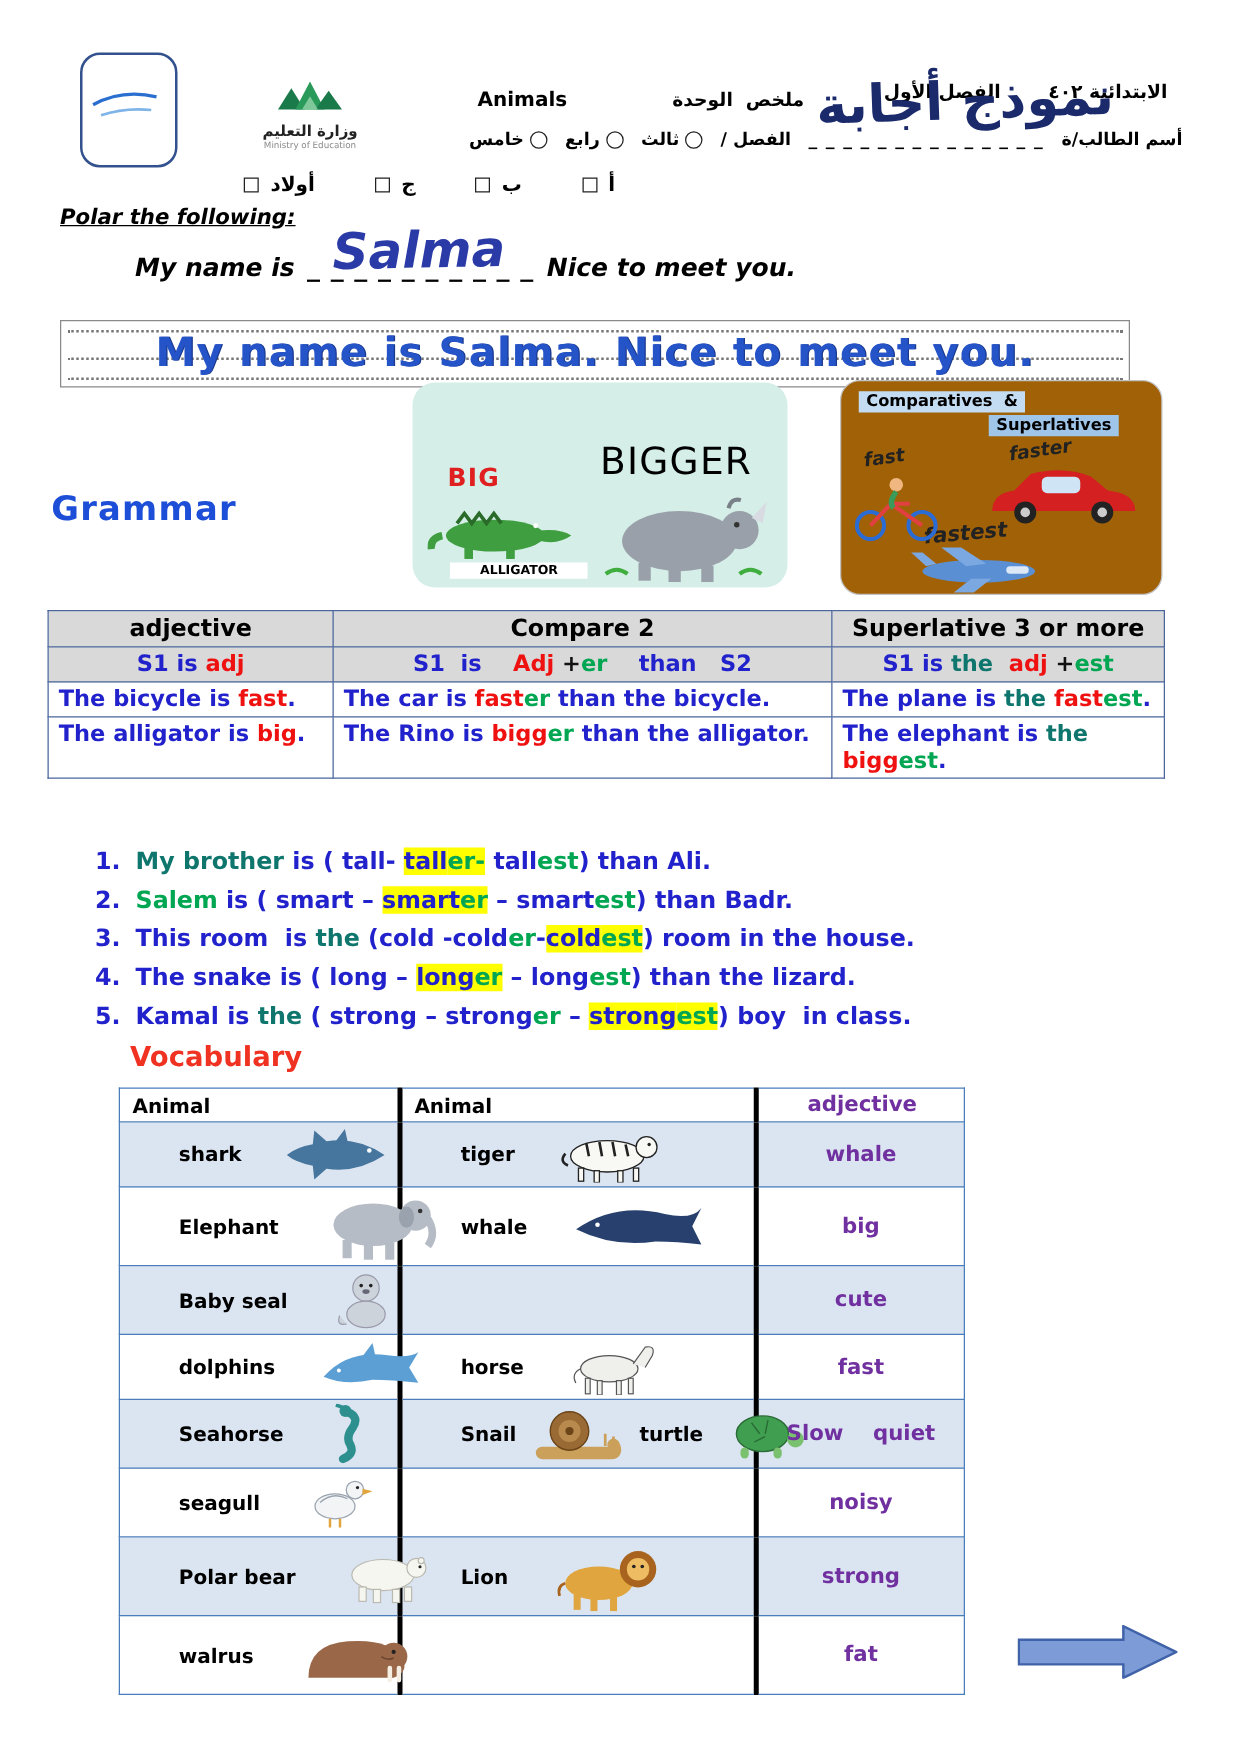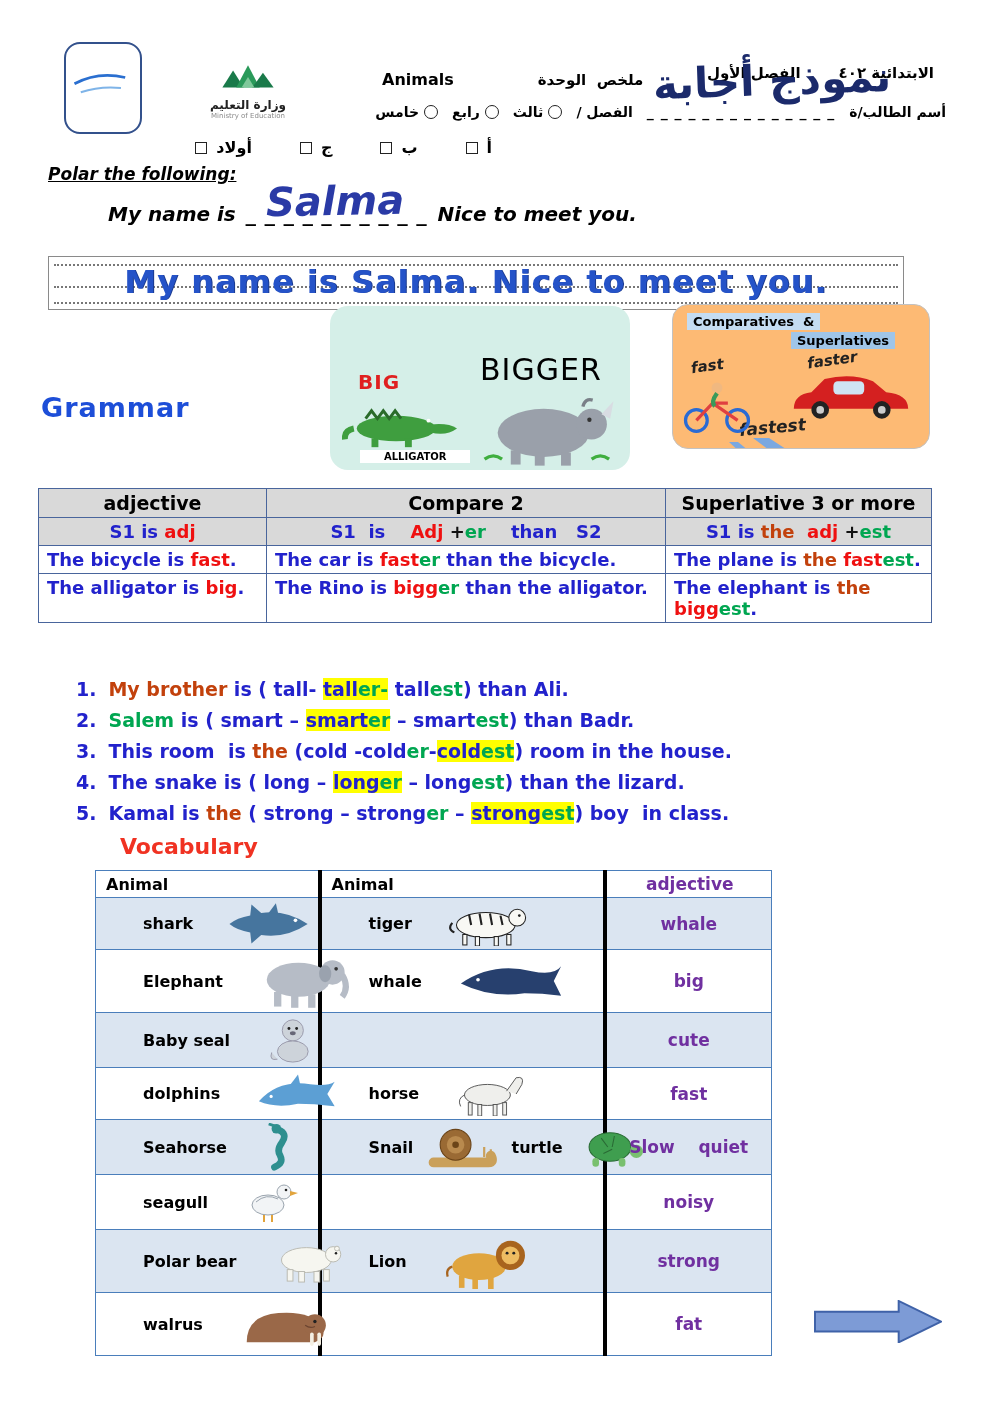--- a/index.html
+++ b/index.html
@@ -47,53 +47,53 @@
 
   
   .grammar-label{position:absolute;left:41px;top:392px;font-size:27px;font-weight:bold;
     color:#1d4ed8;letter-spacing:1px;}
   .gcard1{position:absolute;left:330px;top:306px;width:300px;height:164px;background:#d5efe8;border-radius:18px;}
   .g-big{position:absolute;left:28px;top:64px;color:#e02020;font-weight:bold;font-size:20px;letter-spacing:1px;}
   .g-bigger{position:absolute;left:150px;top:46px;color:#000000;font-weight:normal;font-size:30px;letter-spacing:1px;}
   .allig-chip{position:absolute;left:30px;bottom:7px;background:#fff;font-size:10px;font-weight:bold;padding:1px 24px;}
   .svg-allig{position:absolute;left:12px;bottom:22px;width:118px;}
   .svg-rhino{position:absolute;left:148px;bottom:4px;width:142px;}
-  .gcard2{position:absolute;left:672px;top:304px;width:258px;height:145px;background:#fdba74;
+  .gcard2{position:absolute;left:672px;top:304px;width:258px;height:172px;background:#a16207;
     border:1px solid #c2c2c2;border-radius:16px;overflow:hidden;}
   .chip1{position:absolute;left:14px;top:8px;background:#c4dcf2;font-size:13px;font-weight:bold;padding:1px 6px;}
   .chip2{position:absolute;left:118px;top:27px;background:#9fc5e8;font-size:13px;font-weight:bold;padding:1px 6px;}
   .gw{position:absolute;font-weight:bold;font-style:italic;color:#222;}
   .gw-fast{left:18px;top:52px;font-size:15px;transform:rotate(-8deg);}
   .gw-faster{left:134px;top:46px;font-size:15px;transform:rotate(-8deg);}
   .gw-fastest{left:66px;top:112px;font-size:17px;transform:rotate(-5deg);}
   .svg-bike{position:absolute;left:6px;top:72px;width:76px;}
   .svg-car{position:absolute;left:112px;top:62px;width:132px;}
   .svg-plane{position:absolute;left:48px;top:130px;width:120px;}
 
   
   .gram-table{position:absolute;left:38px;top:488px;width:893px;border-collapse:collapse;
     font-size:18px;font-weight:bold;table-layout:fixed;}
   .gram-table th,.gram-table td{border:1px solid #49659c;padding:3px 8px;}
   .gram-table thead th{background:#d9d9d9;text-align:center;font-size:19px;}
   .gram-table tr.grule td{background:#d9d9d9;text-align:center;}
   .gram-table td{text-align:left;vertical-align:top;}
 
   
-  .c-b{color:#2222cc}.c-r{color:#ef1010}.c-g{color:#00a651}.c-m{color:#c2410c}
+  .c-b{color:#2222cc}.c-r{color:#ef1010}.c-g{color:#00a651}.c-m{color:#0f766e}
   .c-k{color:#111}.c-hl{background:#ffff00}
 
   
   .choose-title{position:absolute;left:48px;top:642px;font-size:19px;font-weight:bold;text-decoration:underline;}
   .choose-list{position:absolute;left:76px;top:678px;display:flex;flex-direction:column;gap:9px;
     font-size:19px;font-weight:bold;}
   .choose-item{white-space:nowrap;}
   .choose-item .num{color:#2222cc;margin-right:12px;}
 
   
-  .vocab-title{position:absolute;left:120px;top:834px;font-size:22px;font-weight:bold;color:#f03222;}
+  .vocab-title{position:absolute;left:104px;top:834px;font-size:22px;font-weight:bold;color:#f03222;}
   .vocab-table{position:absolute;left:95px;top:870px;width:676px;border-collapse:collapse;table-layout:fixed;}
   .vocab-table th,.vocab-table td{border:1px solid #4a7ebb;padding:3px 8px;vertical-align:middle;}
   .vocab-table th:nth-child(-n+2),.vocab-table td:nth-child(-n+2){border-right:4px solid #000;}
   .vocab-table th{font-size:16px;font-weight:bold;text-align:left;height:26px;padding-left:10px;background:#fff;}
   .vocab-table th.adjh{color:#7030a0;text-align:center;font-size:17px;}
   .vocab-table tr.alt{background:#dbe5f1;}
   .vocab-table td{height:52px;}
   .vocab-table td.adj{color:#7030a0;text-align:center;font-size:17px;font-weight:bold;}
   .cellflex{display:flex;align-items:center;gap:34px;margin-left:39px;}
   .cellflex.tight{gap:14px;}

